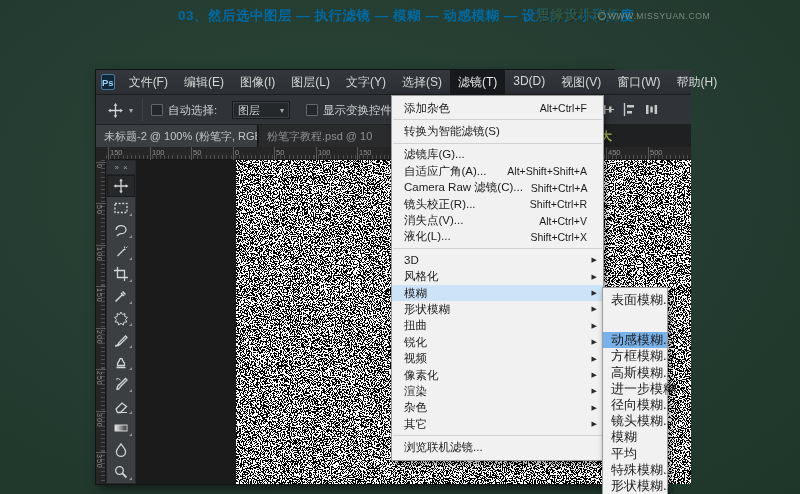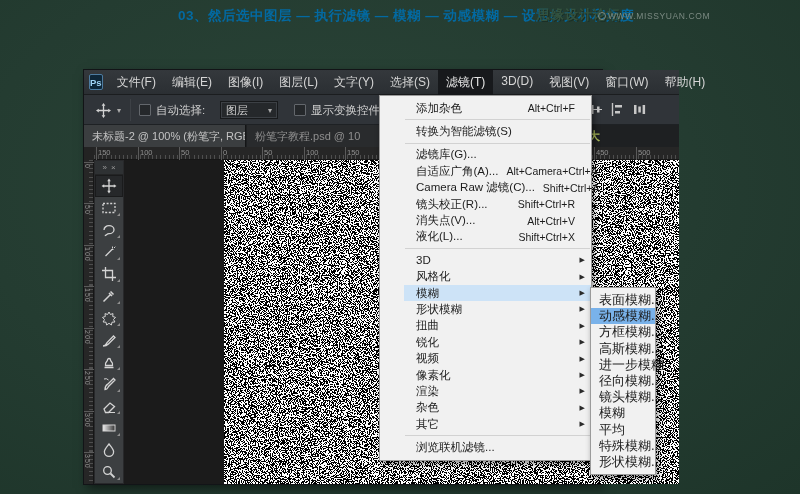--- a/index.html
+++ b/index.html
@@ -12,21 +12,21 @@
   
   .board-title { position:absolute; left:178px; top:7px; font-size:13.5px; font-weight:bold;
     color:#0369a1; letter-spacing:.5px; white-space:nowrap; }
   .wm-cn { position:absolute; left:537px; top:6px; font-size:13px; font-weight:bold;
     color:#33523f; text-shadow:1px 1px 0 #1b2f25; letter-spacing:1px; }
   .wm-url { position:absolute; left:598px; top:11px; font-size:8.5px; color:#7b8a82;
     letter-spacing:.6px; display:flex; align-items:center; gap:2px; }
   .globe { width:8px; height:8px; border:1px solid #7b8a82; border-radius:50%; display:inline-block; }
 
   
-  .ps { position:absolute; left:84px; top:70px; width:518px; height:414px;
+  .ps { position:absolute; left:96px; top:70px; width:518px; height:414px;
     box-shadow:0 0 0 1px #121417, 3px 4px 10px rgba(0,0,0,.55); background:#1b1b1b; }
 
   .menubar { position:absolute; left:0; top:0; width:595px; height:25px;
     background:linear-gradient(#34383c,#2b2f33); border-bottom:1px solid #1b1d1f;
     display:flex; align-items:center; }
   .ps-logo { width:17px; height:16px; margin:0 6px 0 5px; background:#0d2638;
     border:1px solid #4d7ba0; border-radius:2px; color:#9fd3f5; font-size:9.5px; font-weight:bold;
     display:flex; align-items:center; justify-content:center; }
   .mitem { color:#d6d6d6; font-size:12px; padding:4px 8px; white-space:nowrap; }
   .mitem.active { background:#17191c; color:#e6e6e6; }
@@ -78,31 +78,31 @@
     border-left:3px solid transparent; border-bottom:3px solid #8f8f8f; }
   .tool svg { stroke:#d4d4d4; fill:none; stroke-width:1.3; }
 
   .pasteboard { position:absolute; left:40px; top:90px; width:100px; height:324px; background:#1b1b1b; }
   .canvas { position:absolute; left:140px; top:90px; width:455px; height:324px; background:#8e8e8e; }
   .canvas svg { display:block; }
 
   
   .menu { position:absolute; background:#f1f1f1; border:1px solid #9b9b9b;
     box-shadow:2px 3px 6px rgba(0,0,0,.45); padding:4px 0; z-index:10; }
-  .filter-menu { left:295px; top:25px; width:213px;padding-left:24px; }
+  .filter-menu { left:295px; top:25px; width:213px; }
   .blur-submenu { left:506px; top:217px; width:66px; z-index:11; }
   .mrow { height:16.4px; display:flex; align-items:center; padding:0 6px 0 12px;
     font-size:11.5px; color:#1c1c1c; white-space:nowrap; }
   .mrow .lbl { flex:1 1 auto; }
   .mrow .sc  { font-size:10.5px; color:#1c1c1c; margin-left:8px; margin-right:10px; }
   .mrow .arr { font-size:7px; color:#2a2a2a; width:8px; text-align:right; }
   .mrow.sel-parent { background:#cde3f7; }
   .msep { height:1px; background:#d2d2d2; margin:3px 1px; }
   .blur-submenu .mrow { padding:0 4px 0 8px; font-size:13px; height:16.2px; }
-  .blur-submenu .mrow.sel { background:#79b2ea; }
+  .blur-submenu .mrow.sel { background:#79b2ea;margin-top:24px; }
 </style>
 </head>
 <body>
 
 <div class="board-title">03、然后选中图层 — 执行滤镜 — 模糊 — 动感模糊 — 设置好大小和角度</div>
 <div class="wm-cn">思缘设计论坛</div>
 <div class="wm-url">
   <span class="globe"></span>
   <span>WWW.MISSYUAN.COM</span>
 </div>
@@ -349,21 +349,21 @@
       <div class="msep"></div>
       <div class="mrow">
         <span class="lbl">转换为智能滤镜(S)</span>
       </div>
       <div class="msep"></div>
       <div class="mrow">
         <span class="lbl">滤镜库(G)...</span>
       </div>
       <div class="mrow">
         <span class="lbl">自适应广角(A)...</span>
-        <span class="sc">Alt+Camera+Ctrl+A</span>
+        <span class="sc">Alt+Shift+Shift+A</span>
       </div>
       <div class="mrow">
         <span class="lbl">Camera Raw 滤镜(C)...</span>
         <span class="sc">Shift+Ctrl+A</span>
       </div>
       <div class="mrow">
         <span class="lbl">镜头校正(R)...</span>
         <span class="sc">Shift+Ctrl+R</span>
       </div>
       <div class="mrow">

